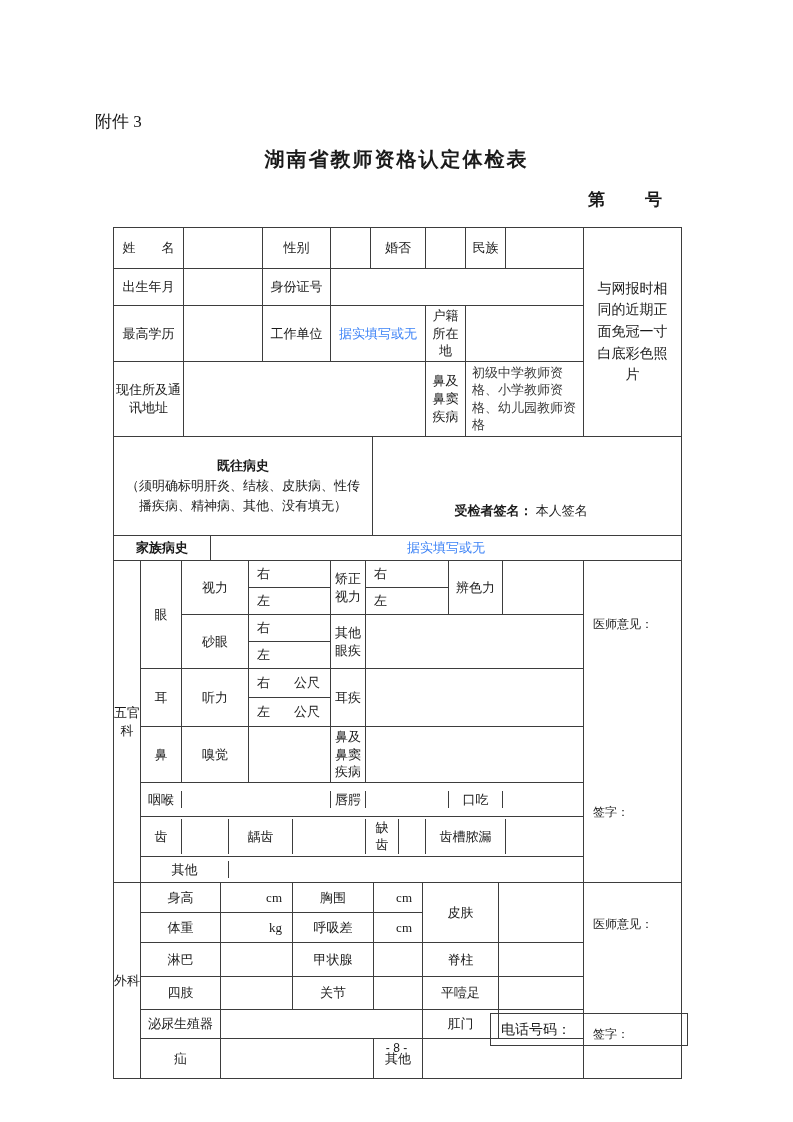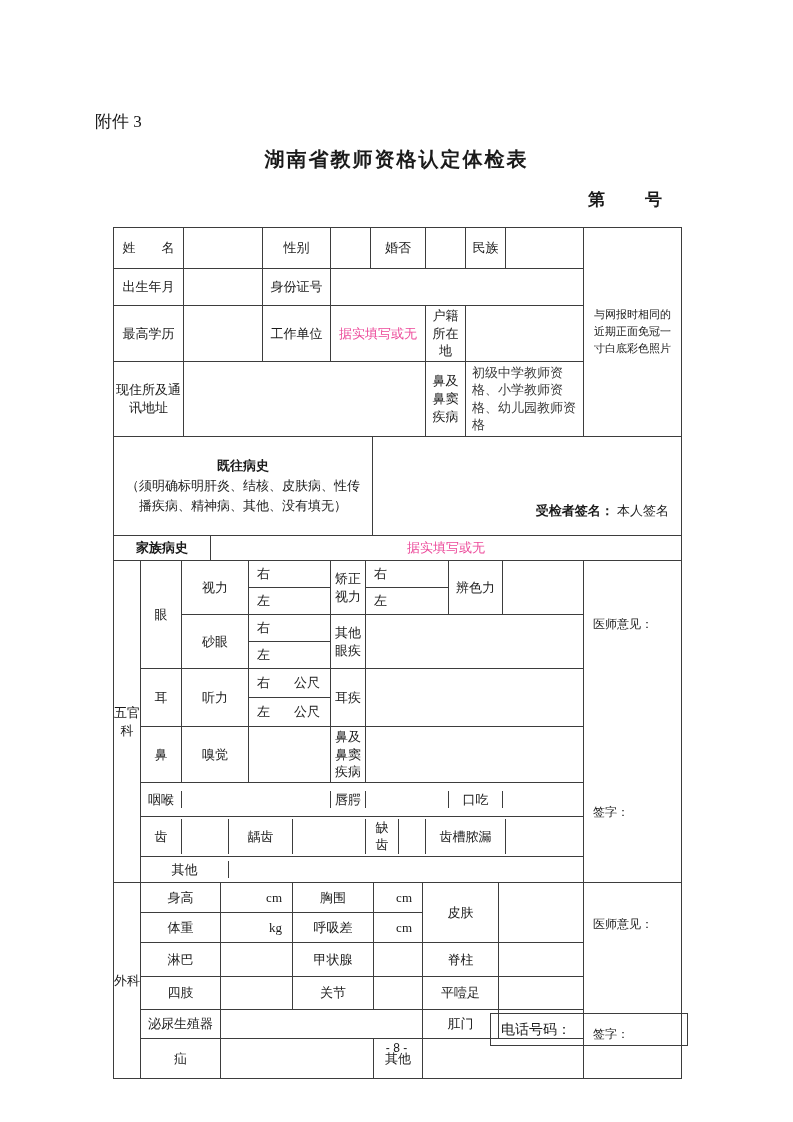--- a/index.html
+++ b/index.html
@@ -12,31 +12,31 @@
   .doc-title{position:absolute;left:0;top:146px;width:100%;text-align:center;
     font-size:20px;font-weight:bold;letter-spacing:2px;}
   .serial{position:absolute;left:588px;top:188px;font-size:17px;font-weight:bold;letter-spacing:2px;}
 
   .formwrap{position:absolute;left:113px;top:227px;width:568px;}
   table{border-collapse:collapse;table-layout:fixed;width:568px;}
   table + table{margin-top:-1px;}
   td{border:1px solid #3d3d3d;font-size:13px;text-align:center;vertical-align:middle;
      padding:1px 2px;line-height:1.35;overflow:hidden;}
   td.lal{text-align:left;padding-left:8px;}
-  td.hint{color:#ec4899;}
+  td.hint{color:#3b82f6;}
   td.unit{text-align:right;padding-right:10px;font-family:"Liberation Serif","DejaVu Serif",serif;}
   td.nopad{padding:0;}
   .bold{font-weight:bold;}
 
   
-  td.photo{vertical-align:middle;padding:6px 10px;font-size:11px;line-height:1.55;}
+  td.photo{vertical-align:middle;padding:6px 10px;font-size:14px;line-height:1.55;}
 
   
   td.history-left{ text-align:center;vertical-align:top;padding:19px 10px;line-height:1.55;}
-  td.history-right{vertical-align:bottom;text-align:right;padding:0 12px 16px 0;}
+  td.history-right{vertical-align:bottom;text-align:center;padding:0 12px 16px 0;}
 
   
   td.sec{padding:0;}
   .vlabel{display:flex;flex-direction:column;align-items:center;justify-content:center;height:100%;}
   .vlabel span{display:block;}
   .gap35 span{margin:11px 0;}
   .gap45 span{margin:14px 0;text-align:right;}
 
   
   td.doctor{position:relative;padding:0;}

